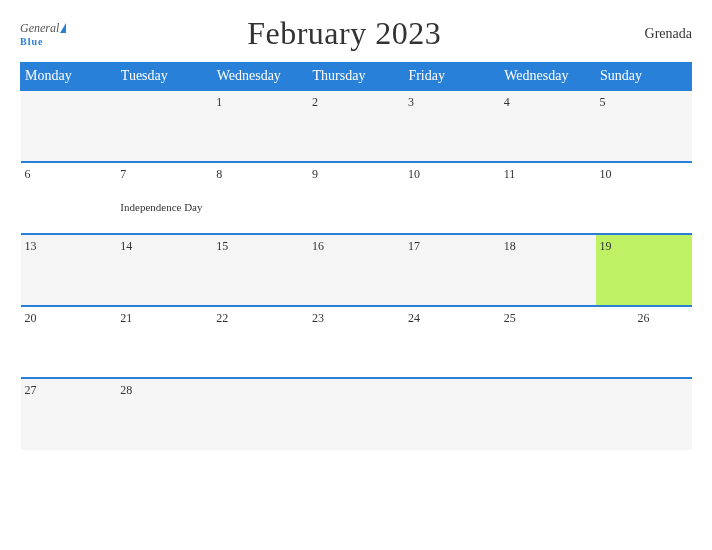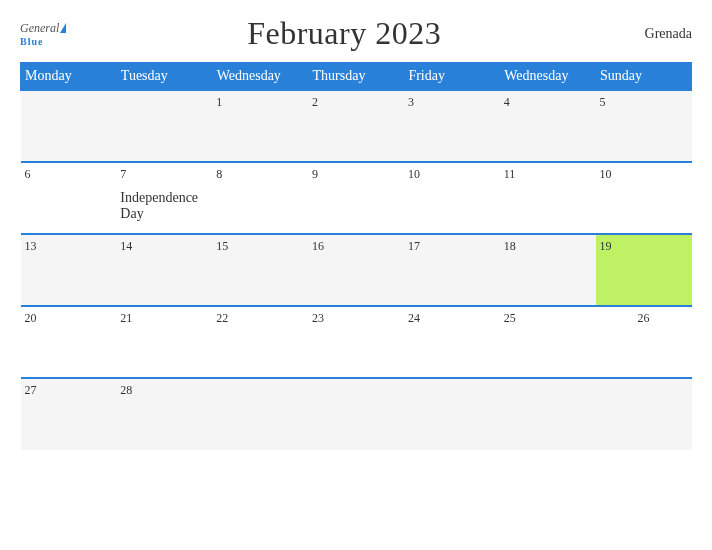--- a/index.html
+++ b/index.html
@@ -71,23 +71,23 @@
     }
     .calendar tbody tr:nth-child(even) td {
       background: #fff;
     }
     .day-num {
       font-size: 12px;
       color: #333;
       display: block;
     }
     .event {
-      font-size: 14px;
-      color: #333;
-      margin-top: 8px;
+      font-size: 11px;
+      color: #333;
+      margin-top: 19px;
       display: block;
     }
     .logo-wrapper {
       display: flex;
       flex-direction: column;
       align-items: flex-start;
     }
     .logo-top {
       display: flex;
       align-items: center;

